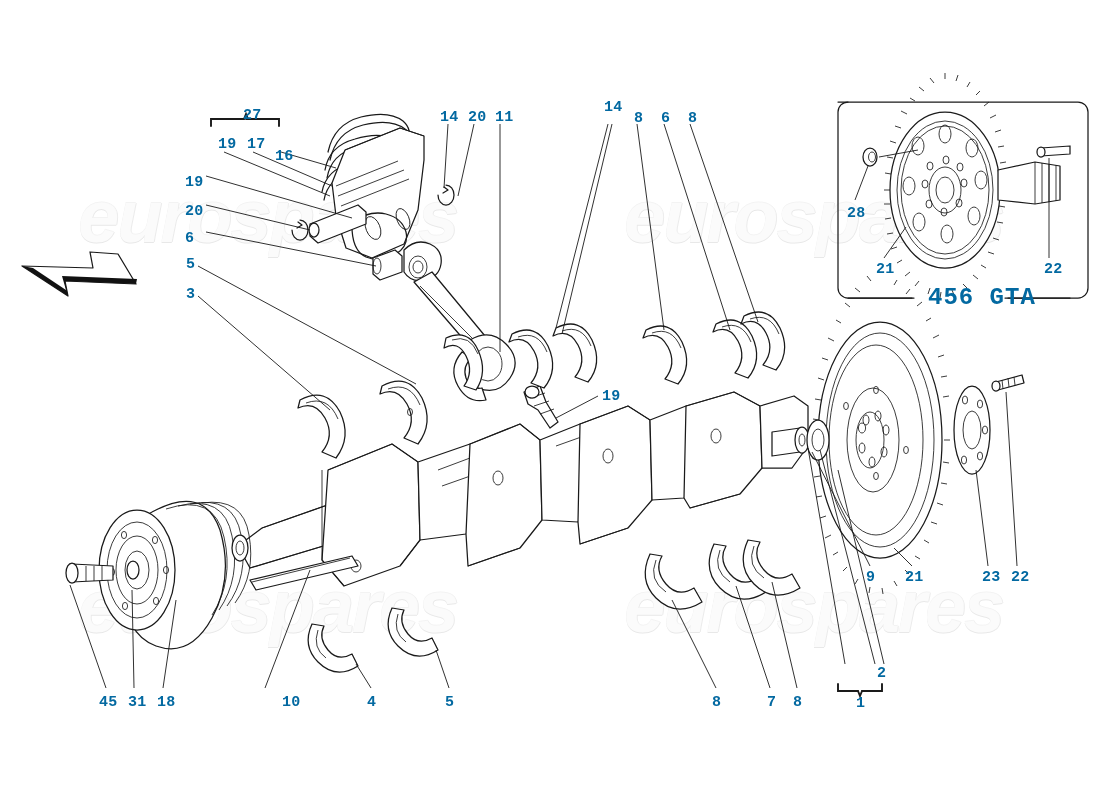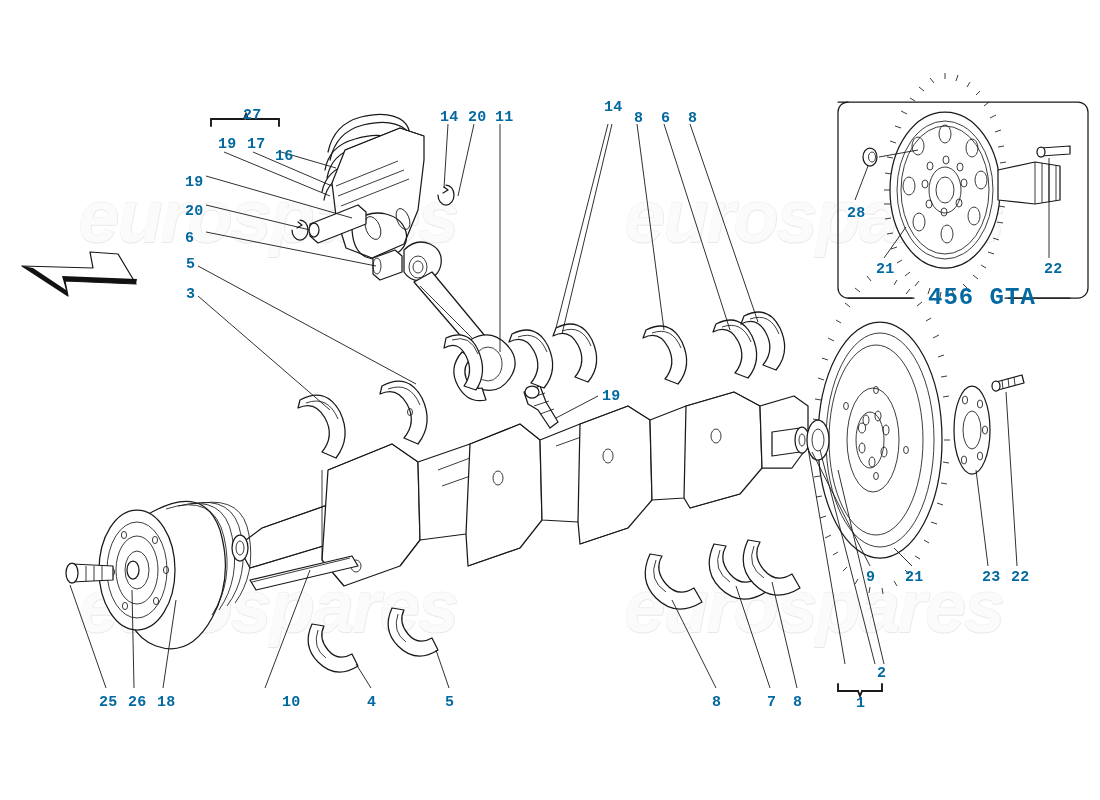--- a/index.html
+++ b/index.html
@@ -431,22 +431,22 @@
     <span class="lbl" style="left:604px;top:100px;">14</span>
     <span class="lbl" style="left:634px;top:111px;">8</span>
     <span class="lbl" style="left:661px;top:111px;">6</span>
     <span class="lbl" style="left:688px;top:111px;">8</span>
     <span class="lbl" style="left:185px;top:175px;">19</span>
     <span class="lbl" style="left:185px;top:204px;">20</span>
     <span class="lbl" style="left:185px;top:231px;">6</span>
     <span class="lbl" style="left:186px;top:257px;">5</span>
     <span class="lbl" style="left:186px;top:287px;">3</span>
     <span class="lbl" style="left:602px;top:389px;">19</span>
-    <span class="lbl" style="left:99px;top:695px;">25</span>
-    <span class="lbl" style="left:128px;top:695px;">26</span>
+    <span class="lbl" style="left:99px;top:695px;">45</span>
+    <span class="lbl" style="left:128px;top:695px;">31</span>
     <span class="lbl" style="left:157px;top:695px;">18</span>
     <span class="lbl" style="left:260px;top:695px;margin-left:22px;">10</span>
     <span class="lbl" style="left:367px;top:695px;">4</span>
     <span class="lbl" style="left:445px;top:695px;">5</span>
     <span class="lbl" style="left:712px;top:695px;">8</span>
     <span class="lbl" style="left:767px;top:695px;">7</span>
     <span class="lbl" style="left:793px;top:695px;">8</span>
     <span class="lbl" style="left:856px;top:696px;">1</span>
     <span class="lbl" style="left:877px;top:666px;">2</span>
     <span class="lbl" style="left:866px;top:570px;">9</span>

